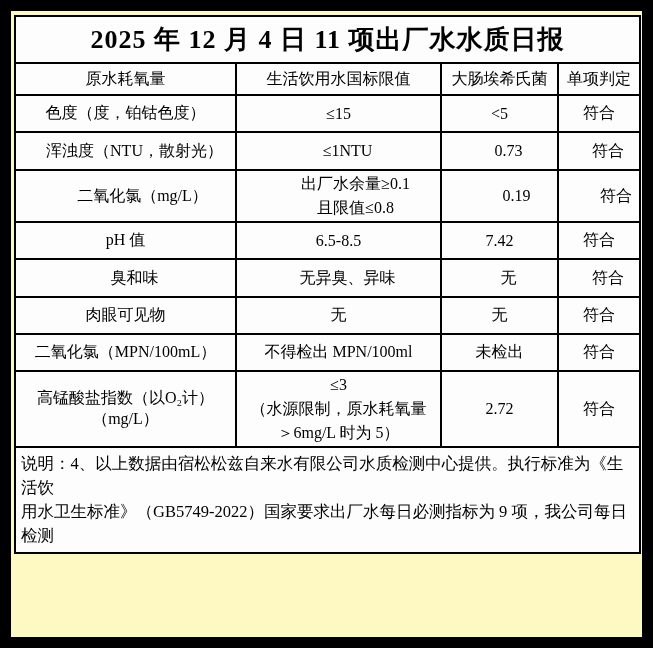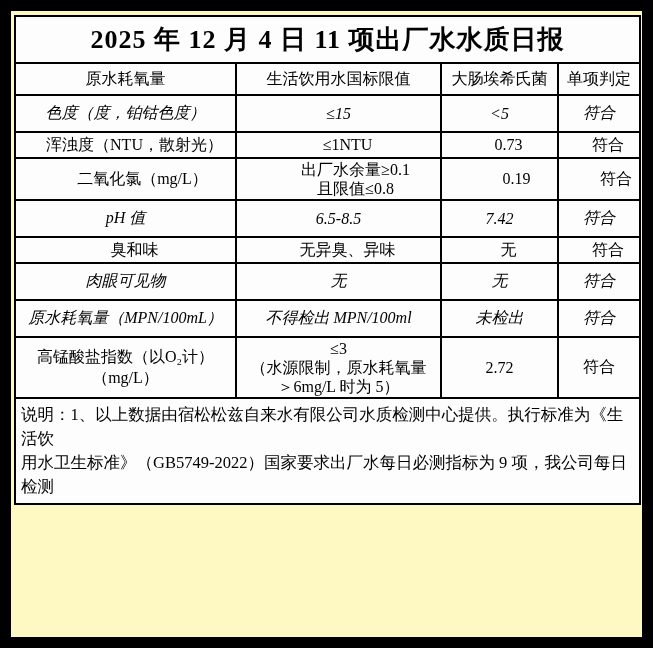--- a/index.html
+++ b/index.html
@@ -44,27 +44,27 @@
   col.c2 { width: 205px; }
   col.c3 { width: 117px; }
   col.c4 { width: 82px; }
   tr.title-row td {
     height: 47px;
     font-size: 26px;
     font-weight: bold;
     letter-spacing: 1px;
   }
   tr.header-row th { height: 32px; }
-  tr.h39 td { height: 37px; font-style: italic; }
-  tr.h40 td { height: 26px; padding-left: 20px; }
+  tr.h39 td { height: 37px; }
+  tr.h40 td { height: 38px; padding-left: 20px; }
   tr.h42 td { height: 40px; padding-left: 36px; }
   tr.h62 td { height: 60px; }
   td.prelines {
     white-space: pre-line;
-    line-height: 19px;
+    line-height: 24px;
   }
   tr.note-row td {
     height: 76px;
     text-align: left;
     padding: 4px 5px;
     line-height: 24px;
     font-size: 16.5px;
   }
 </style>
 </head>
@@ -120,36 +120,36 @@
         <td>无</td>
         <td>符合</td>
       </tr>
       <tr class="h39">
         <td>肉眼可见物</td>
         <td>无</td>
         <td>无</td>
         <td>符合</td>
       </tr>
       <tr class="h39">
-        <td>原水耗氧量（MPN/100mL）</td>
+        <td>二氧化氯（MPN/100mL）</td>
         <td>不得检出 MPN/100ml</td>
         <td>未检出</td>
         <td>符合</td>
       </tr>
       <tr class="h62">
         <td>高锰酸盐指数（以O₂计）（mg/L）</td>
         <td class="prelines">≤3
 （水源限制，原水耗氧量
 ＞6mg/L 时为 5）</td>
         <td>2.72</td>
         <td>符合</td>
       </tr>
 
       <tr class="note-row">
         <td colspan="4">
-          <div class="note-line">说明：1、以上数据由宿松松兹自来水有限公司水质检测中心提供。执行标准为《生活饮</div>
+          <div class="note-line">说明：4、以上数据由宿松松兹自来水有限公司水质检测中心提供。执行标准为《生活饮</div>
           <div class="note-line">用水卫生标准》（GB5749-2022）国家要求出厂水每日必测指标为 9 项，我公司每日检测</div>
 
         </td>
       </tr>
     </tbody>
   </table>
 </div>
 
 </body></html>

